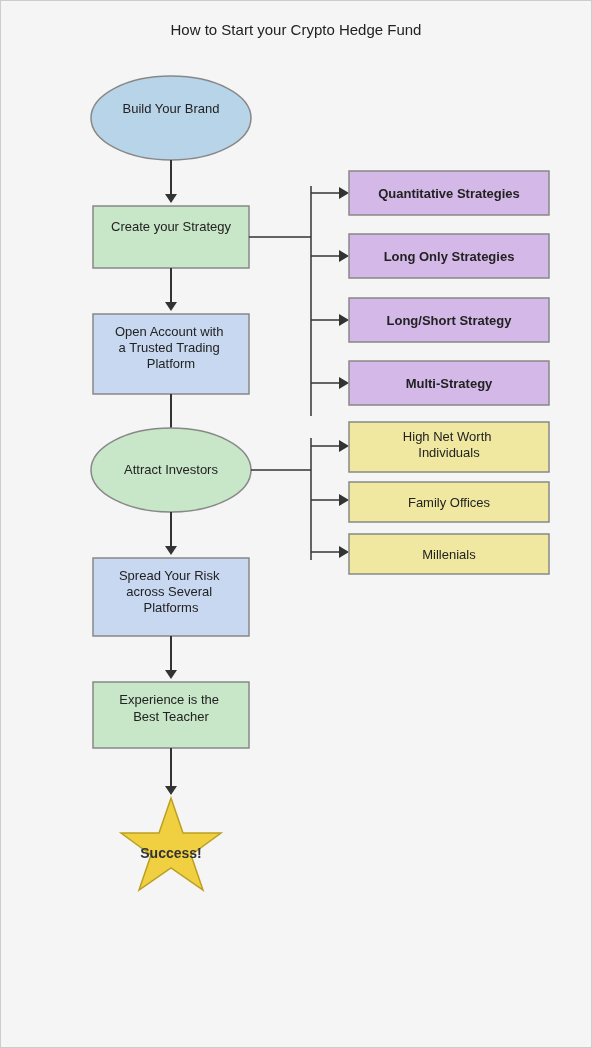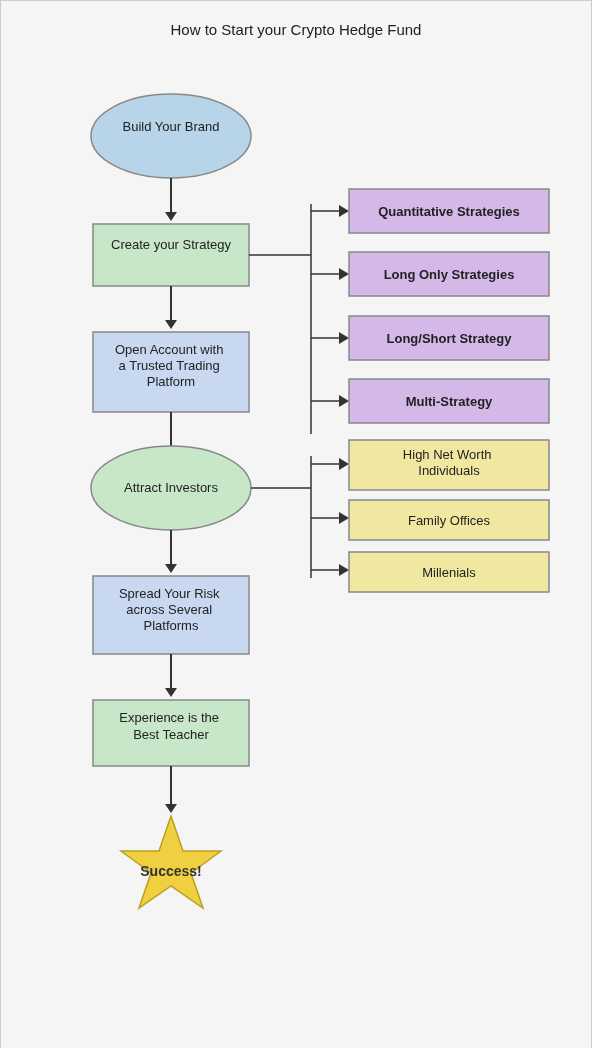--- a/index.html
+++ b/index.html
@@ -19,21 +19,20 @@
       background: #f5f5f5;
       border: 1px solid #ccc;
       position: relative;
       padding: 20px 10px;
     }
 
     .title {
       text-align: center;
       font-size: 15px;
       font-weight: normal;
-      margin-bottom: 18px;
       color: #222;
     }
   </style>
 </head>
 <body>
 
 <div class="diagram-container">
   <div class="title">How to Start your Crypto Hedge Fund</div>
 
   

